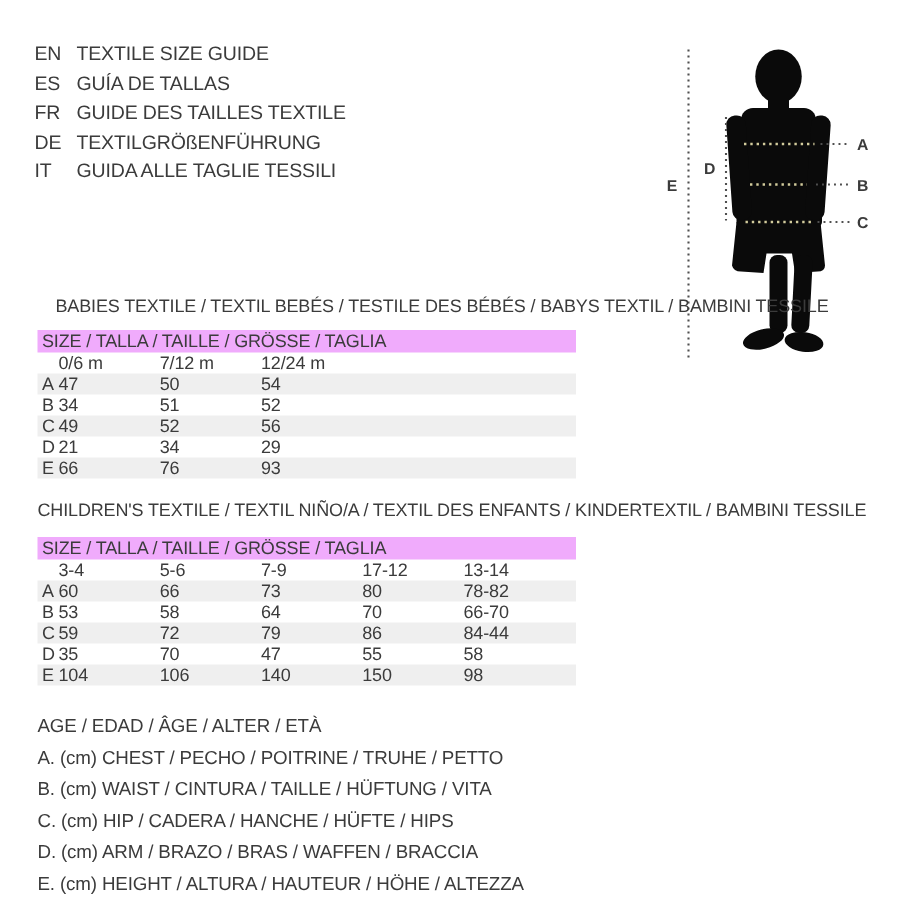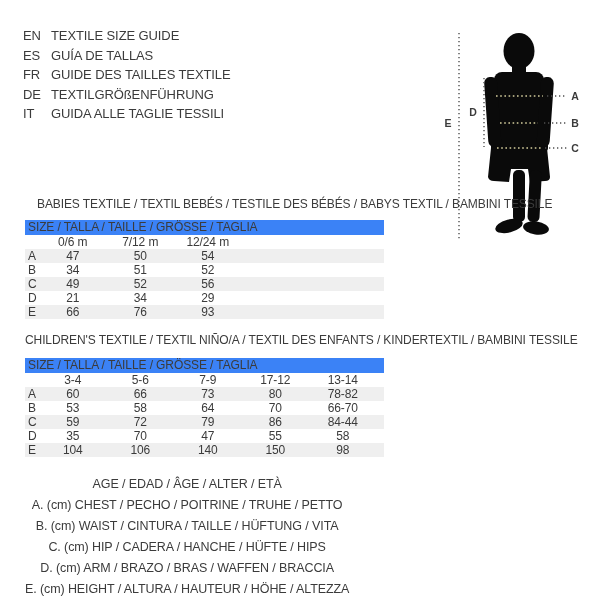--- a/index.html
+++ b/index.html
@@ -17,29 +17,29 @@
 
   
   .section-title { font-size:12px; white-space:nowrap; }
   #babies-title   { left:37px; top:197px; }
   #children-title { left:25px; top:333px; }
 
   
   .size-table { left:25px; width:359px; }
   #babies-table   { top:220px; }
   #children-table { top:358px; }
-  .tbar { height:15px; line-height:15px; background:#3b82f6; padding-left:3px; font-size:12px; }
+  .tbar { height:15px; line-height:15px; background:#f0abfc; padding-left:3px; font-size:12px; }
   .trow { display:flex; height:14px; line-height:14.5px; font-size:12px; }
   .trow.alt { background:#efefef; }
   .rlabel { flex:0 0 14px; width:14px; padding-left:3px; box-sizing:border-box; }
   .cells { display:flex; flex:1; }
-  .cell { width:67.5px; flex:0 0 67.5px; text-align:center; }
-
-  
-  .legend { left:25px; top:474px; font-size:12.5px; line-height:21px;text-align:center; }
+  .cell { width:67.5px; flex:0 0 67.5px; }
+
+  
+  .legend { left:25px; top:474px; font-size:12.5px; line-height:21px; }
 
   
   .figure { left:430px; top:20px; }
   .mlabel { font-family:"Liberation Sans","DejaVu Sans",sans-serif; font-size:10.5px; font-weight:bold; fill:#3b3b3b; }
 </style>
 </head>
 <body>
 
 <div class="abs lang-list">
 

